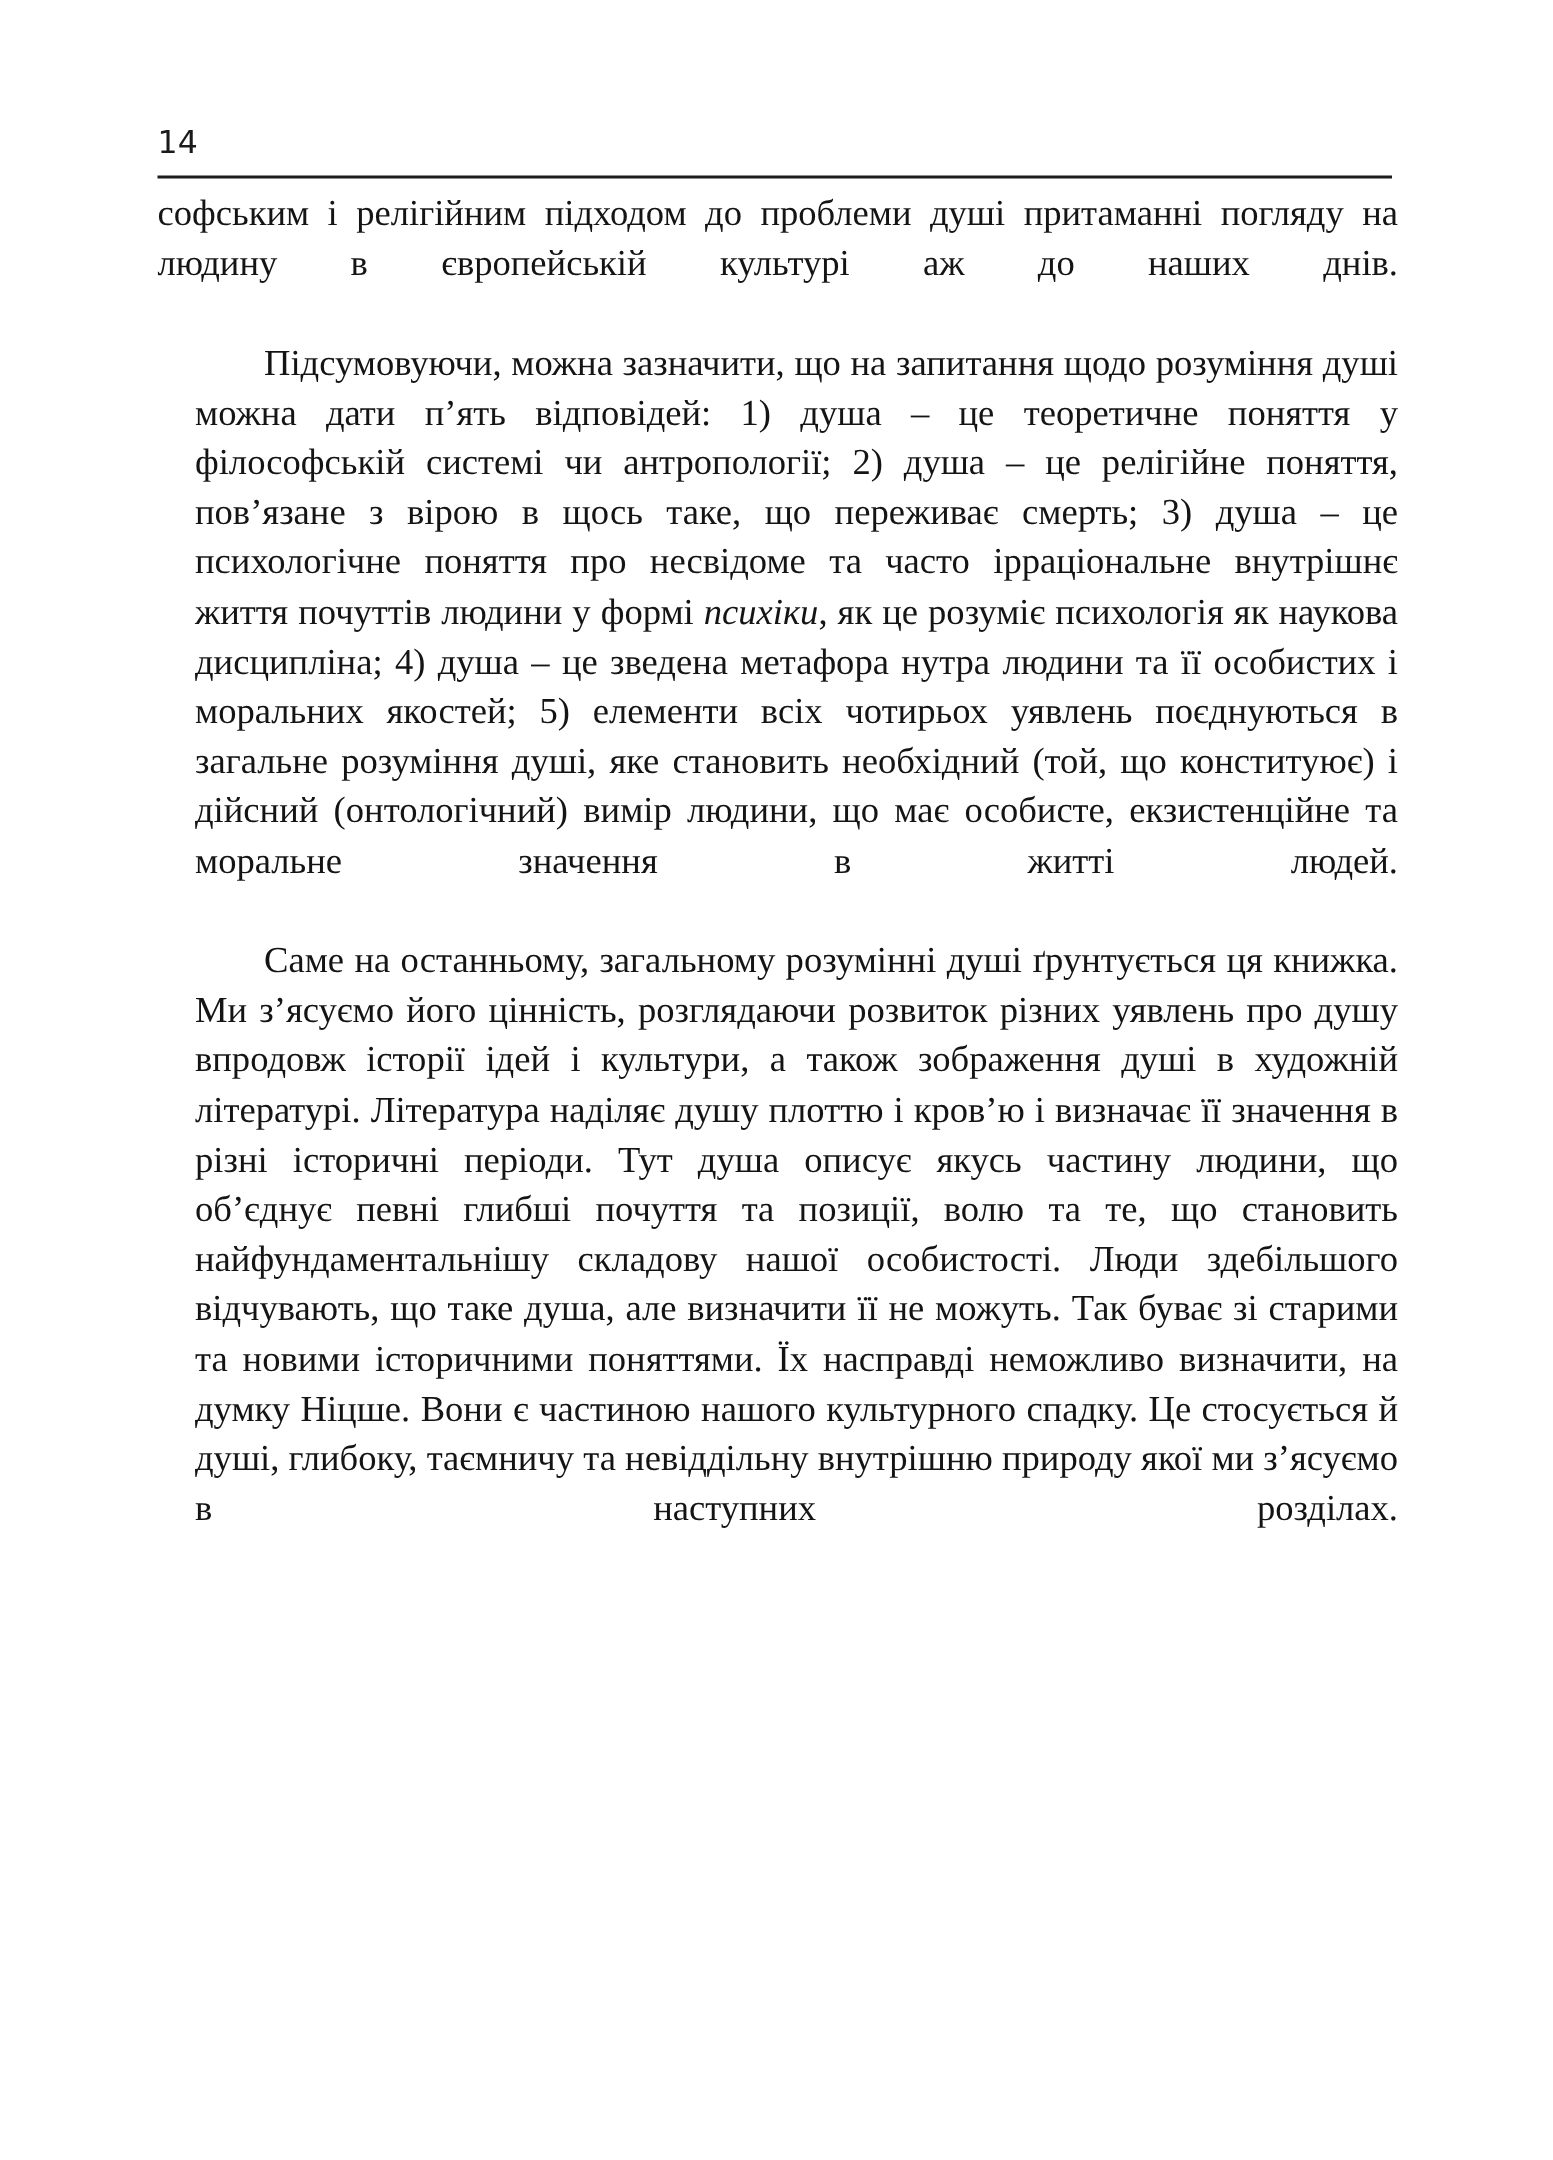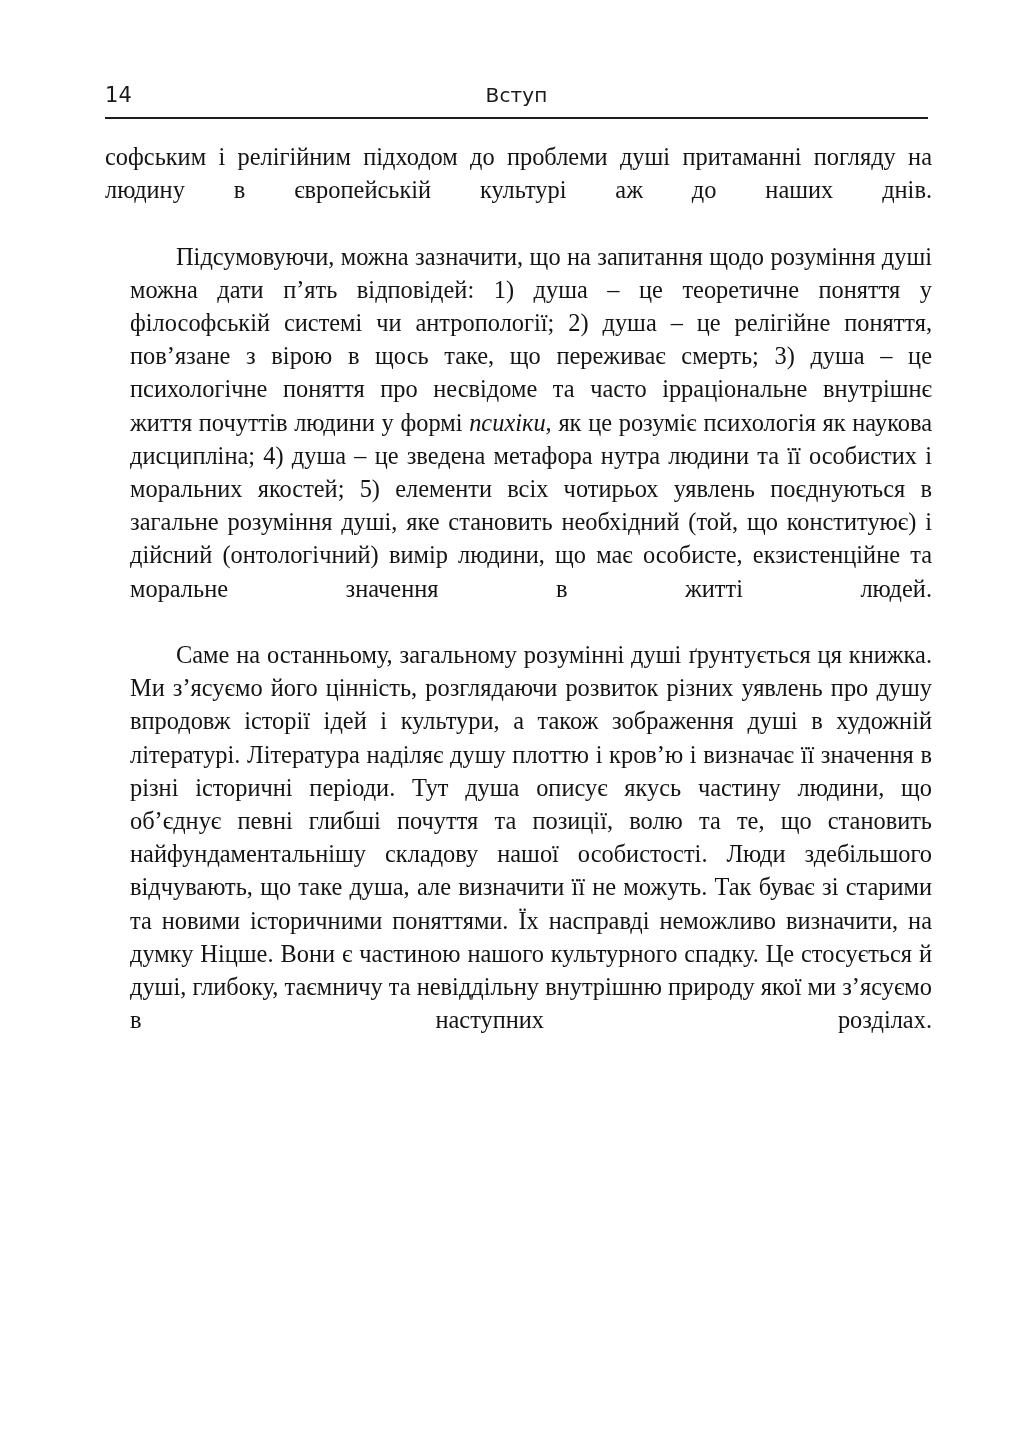--- a/index.html
+++ b/index.html
@@ -58,21 +58,21 @@
     top: 117px;
     width: 823px;
     height: 0;
     border-top: 2px solid #1c1c1c;
   }
 
   
   .textblock {
     position: absolute;
     left: 105px;
-    top: 140px;
+    top: 126px;
     width: 827px;
     font-family: "Liberation Serif", "DejaVu Serif", serif;
     font-size: 24.4px;
     line-height: 33.2px;
     color: #141414;
     text-align: justify;
     text-justify: inter-word;
     -webkit-hyphens: none;
     hyphens: none;
   }
@@ -99,21 +99,20 @@
     font-style: italic;
   }
 </style>
 </head>
 <body>
 
 <div class="page">
 
   <div class="running-head">
     <span class="folio">14</span>
-    <span class="head-title">Вступ</span>
   </div>
 
   <div class="head-rule"></div>
 
   <div class="textblock">
 
     <p>
       <span>софським і релігійним підходом до проблеми душі притаманні погляду на людину в європейській культурі аж до наших днів.</span>
     </p>
 

